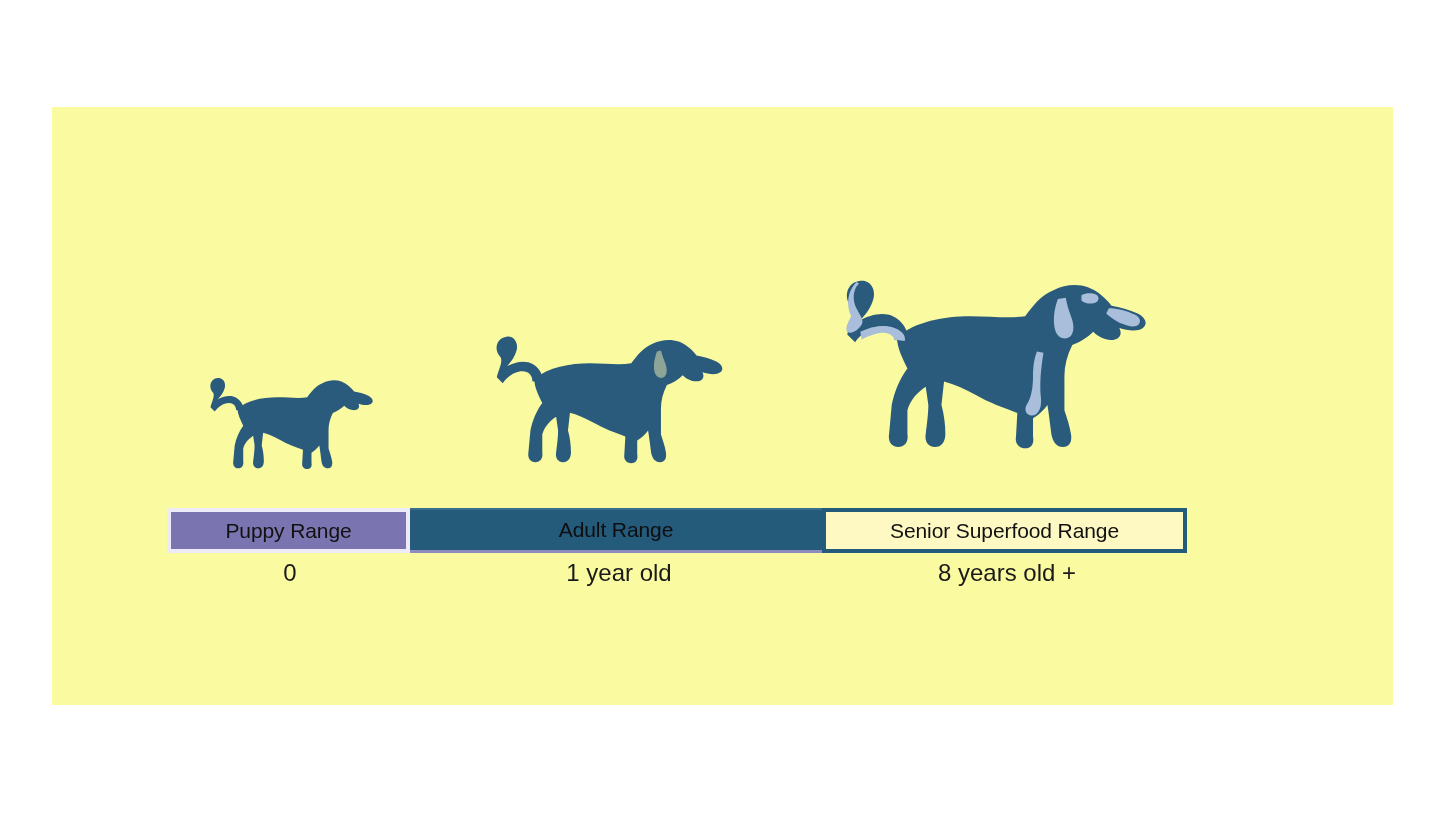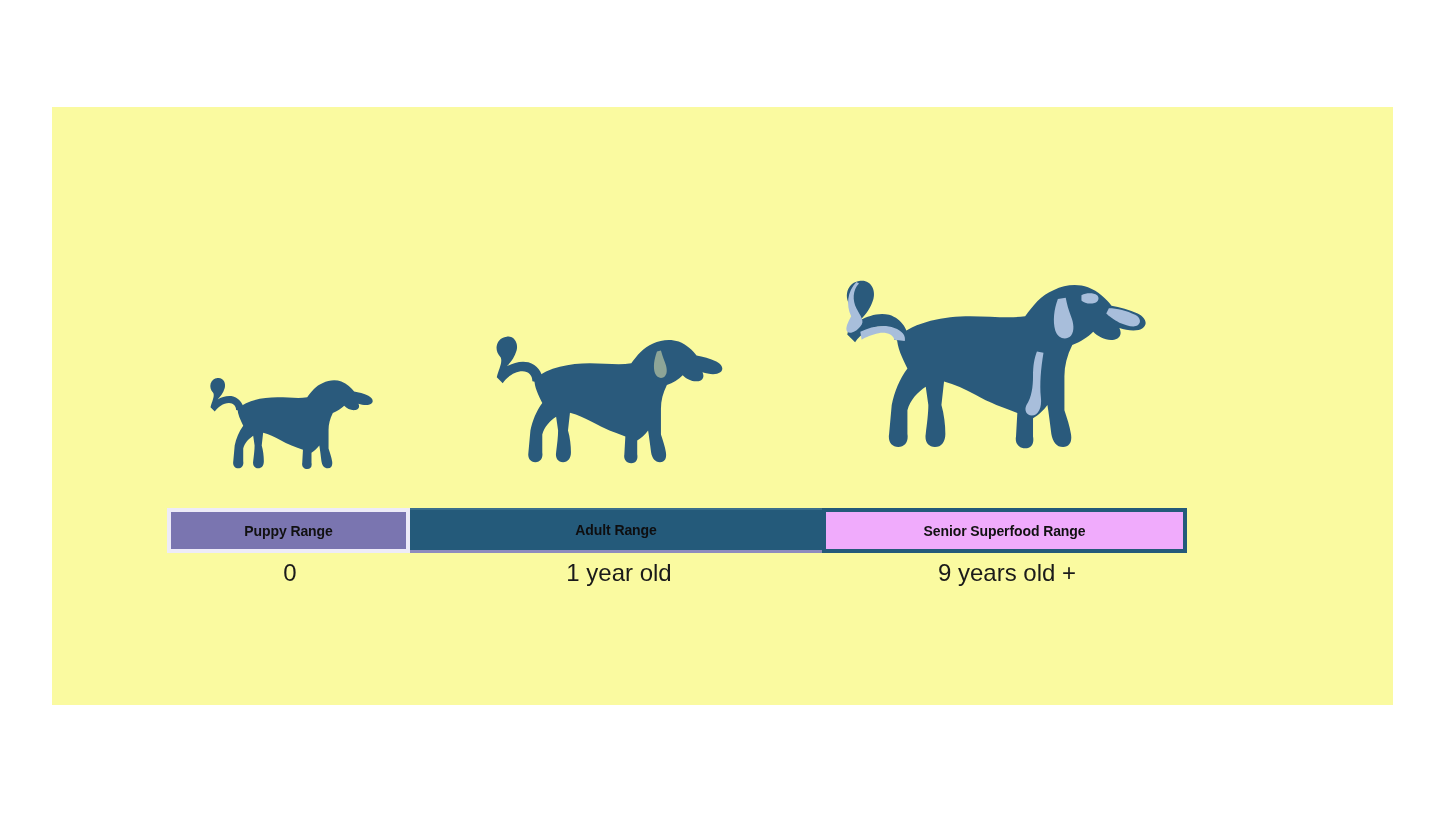--- a/index.html
+++ b/index.html
@@ -60,41 +60,41 @@
     align-items: stretch;
   }
   .range-segment {
     display: flex;
     align-items: center;
     justify-content: center;
     box-sizing: border-box;
     position: relative;
   }
   .range-label {
-    font-size: 14px;
-    font-weight: bold;
+    font-size: 21px;
+    font-weight: normal;
     color: #111111;
     letter-spacing: -0.1px;
     white-space: nowrap;
   }
 
   #segment-puppy {
     width: 243px;
     background: #7A75B0;
     border: 4px solid #EDEBF8;
   }
   #segment-adult {
     width: 412px;
     background: #245A7A;
     border-top: 2px solid #3A6E8C;
     border-bottom: 3px solid #8E8BBE;
   }
   #segment-senior {
     width: 365px;
-    background: #f0abfc;
+    background: #fef9c3;
     border: 4px solid #245A7A;
   }
   #segment-senior .range-label { color: #111111; }
   #segment-adult .range-label  { color: #0E0E10; }
 
   
   #age-labels {
     position: absolute;
     left: 115px;
     top: 452px;
@@ -300,16 +300,16 @@
       <span class="range-label">Adult Range</span>
     </div>
     <div class="range-segment" id="segment-senior">
       <span class="range-label">Senior Superfood Range</span>
     </div>
   </div>
 
   <div id="age-labels">
     <div class="age-label" id="age-label-0">0</div>
     <div class="age-label" id="age-label-1year">1 year old</div>
-    <div class="age-label" id="age-label-8years">9 years old +</div>
+    <div class="age-label" id="age-label-8years">8 years old +</div>
   </div>
 
 </div>
 
 </body></html>

